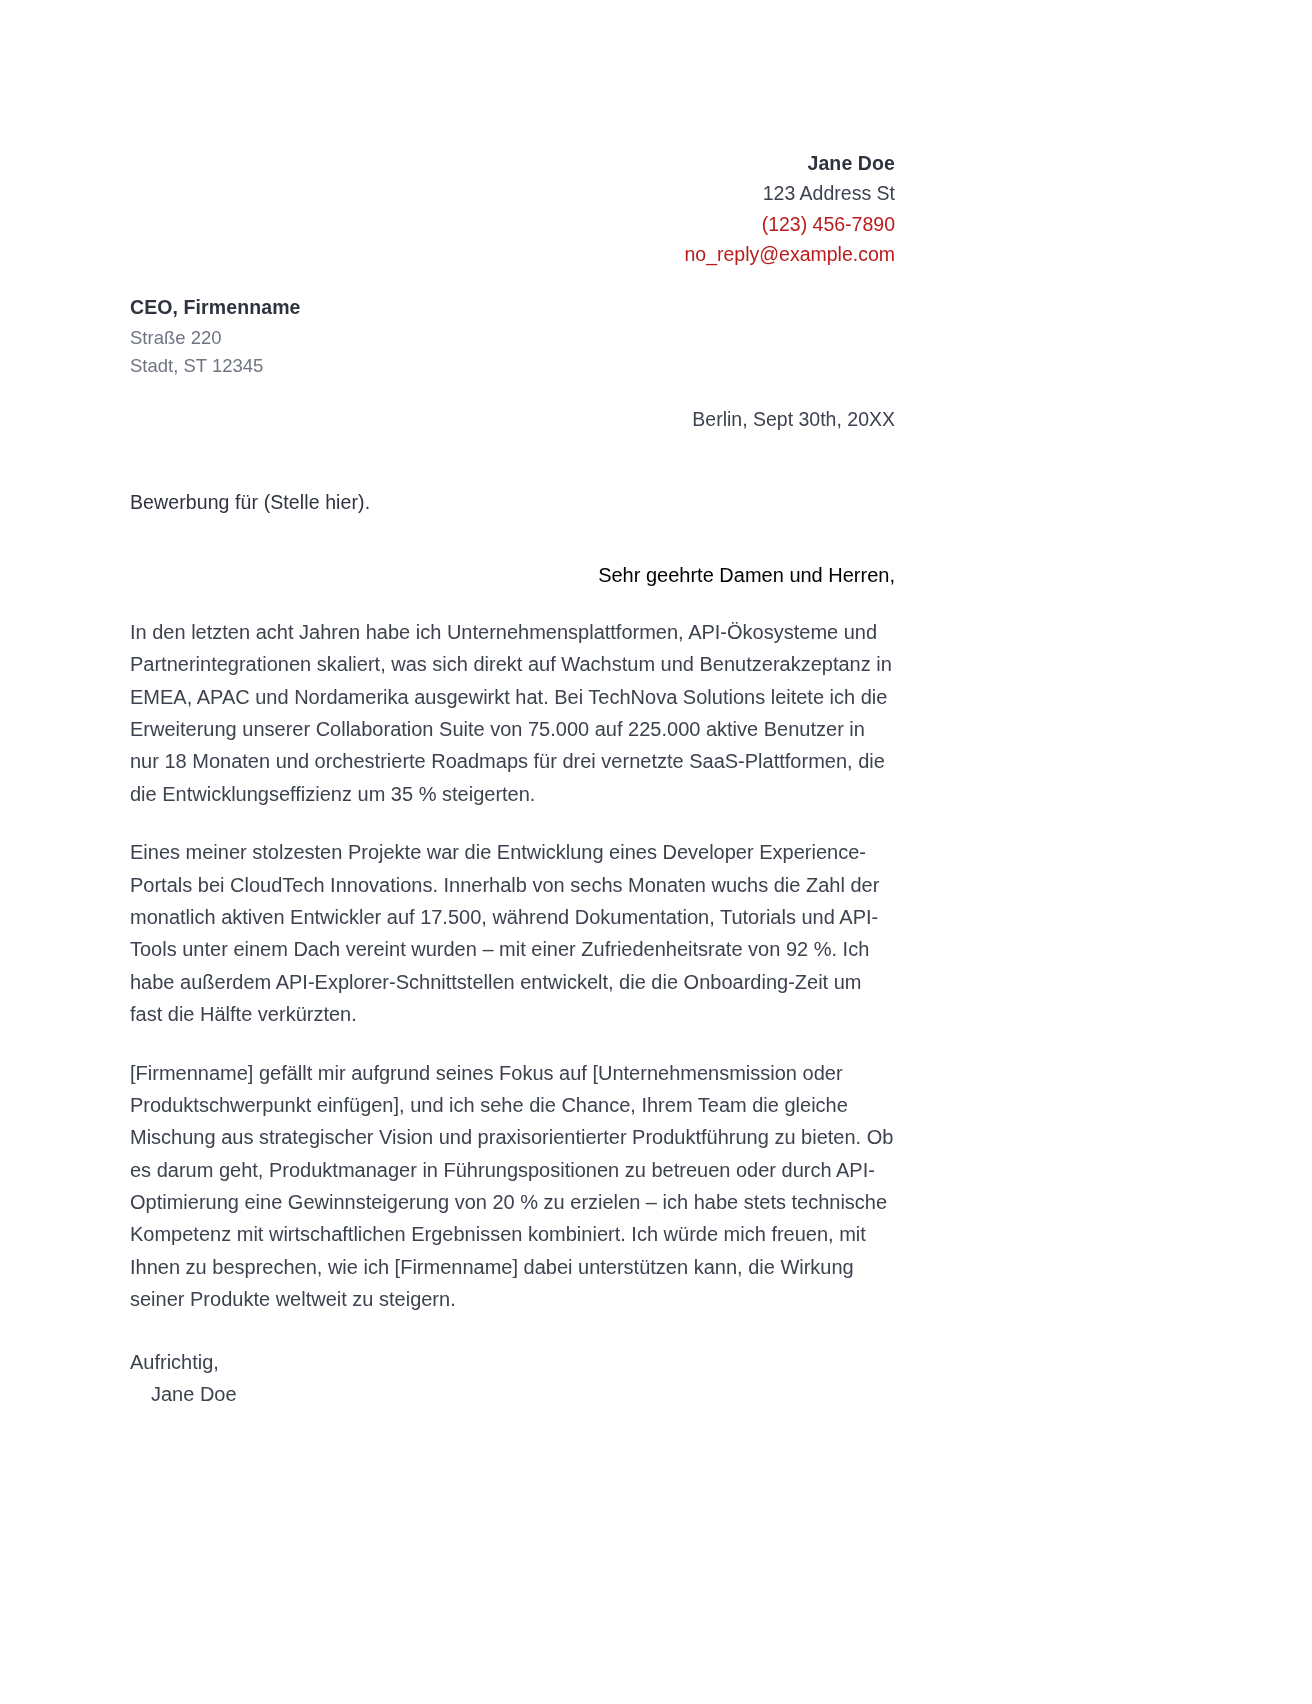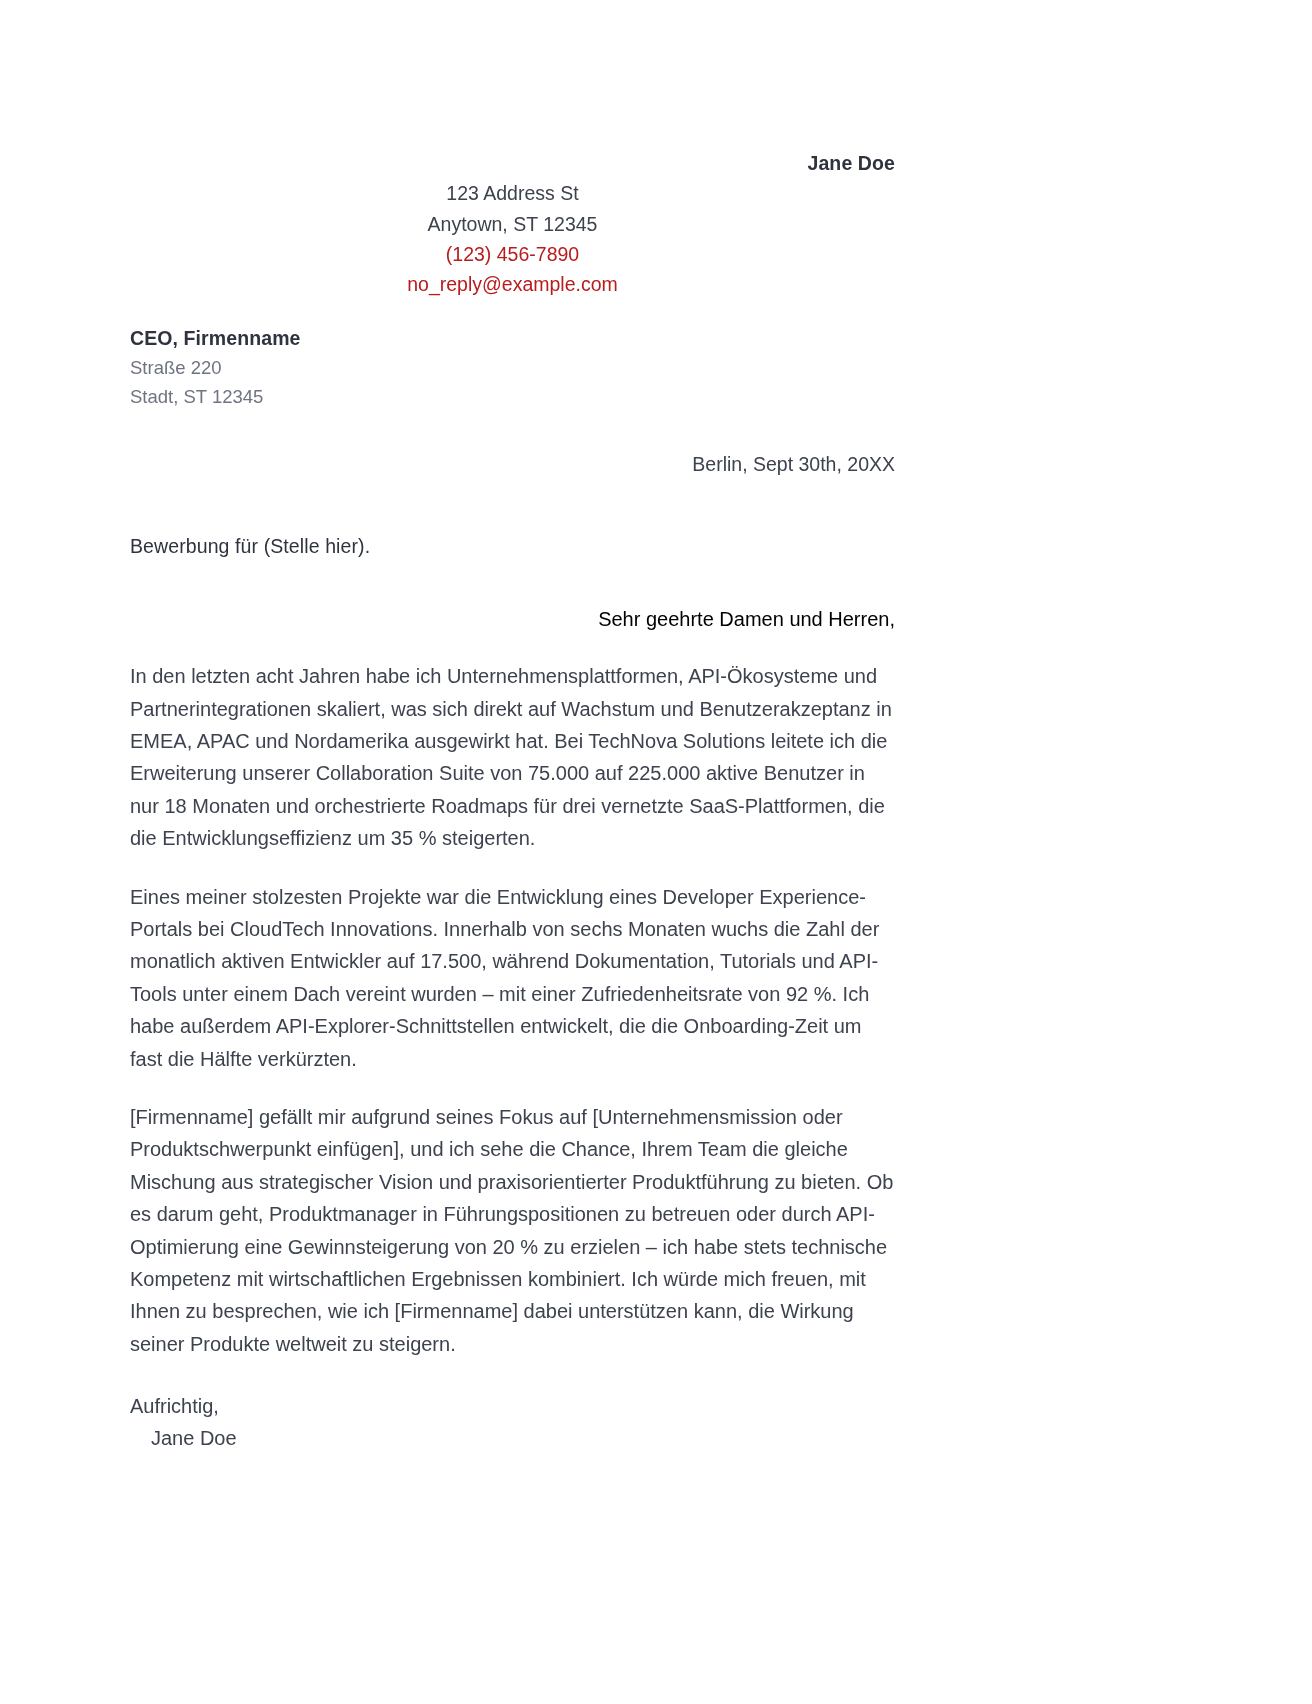--- a/index.html
+++ b/index.html
@@ -39,21 +39,20 @@
     font-weight: bold;
     color: #2f333f;
     letter-spacing: 0.1px;
     line-height: 1.55;
   }
   .sender-line {
     font-size: 19.5px;
     color: #3d424f;
     line-height: 1.56;
     font-weight: normal;
-    text-align: center;
   }
   .sender-line.muted {
     color: #b91c1c;
   }
 
   
   .recipient {
     margin-top: 23px;
     text-align: left;
   }
@@ -65,21 +64,21 @@
     letter-spacing: 0.1px;
   }
   .recipient-line {
     font-size: 18.5px;
     color: #6f7482;
     line-height: 1.56;
   }
 
   
   .date-line {
-    margin-top: 38px;
+    margin-top: 24px;
     text-align: right;
     font-size: 19.5px;
     color: #3d424f;
     line-height: 1.5;
   }
 
   
   .subject {
     margin-top: 53px;
     font-size: 19.5px;
@@ -121,21 +120,20 @@
 </style>
 </head>
 <body>
 
 <div class="page">
   <div class="sheet">
 
     <div class="sender">
       <div class="sender-name">Jane Doe</div>
       <div class="sender-line">123 Address St</div>
-      <div class="sender-line">Anytown, ST 12345</div>
       <div class="sender-line muted">(123) 456-7890</div>
       <div class="sender-line muted">no_reply@example.com</div>
     </div>
 
     <div class="recipient">
       <div class="recipient-name">CEO, Firmenname</div>
       <div class="recipient-line">Straße 220</div>
       <div class="recipient-line">Stadt, ST 12345</div>
     </div>
 

